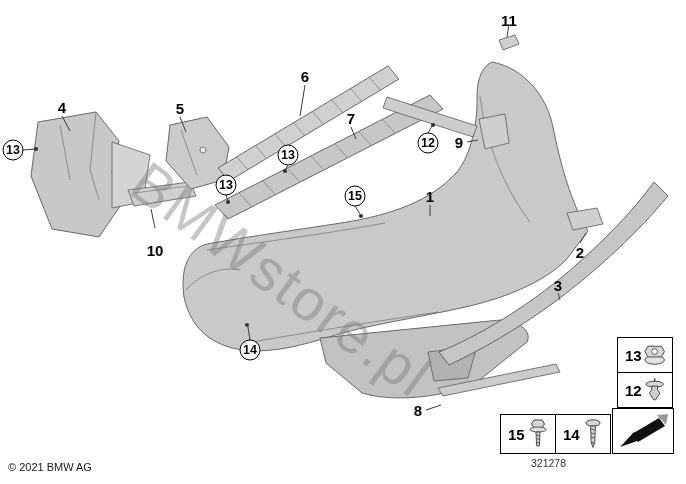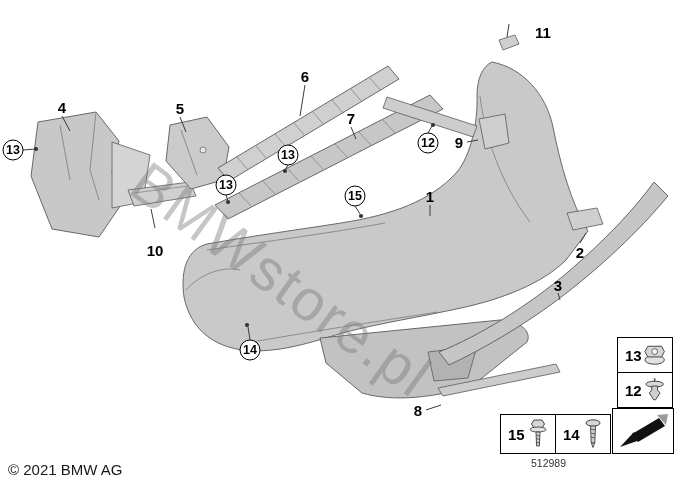--- a/index.html
+++ b/index.html
@@ -24,21 +24,21 @@
     background:#fff;font-size:12.5px;display:flex;align-items:center;justify-content:center;
     box-sizing:border-box;
   }
   .lbox{
     position:absolute;border:1px solid #000;background:#fff;box-sizing:border-box;
     display:flex;align-items:center;justify-content:space-between;
     padding:0 5px 0 7px;z-index:6;
   }
   .lnum{font-weight:bold;font-size:15px;color:#000;}
   .copyright{
-    position:absolute;left:8px;top:461px;font-size:15px;color:#1a1a1a;z-index:6;
+    position:absolute;left:8px;top:461px;font-size:11px;color:#1a1a1a;z-index:6;
   }
   .docnum{
     position:absolute;left:531px;top:457px;font-size:10.5px;color:#333;z-index:6;
   }
 </style>
 </head>
 <body>
 
 <div class="stage">
 
@@ -142,21 +142,21 @@
       <div class="callout" style="left: 430px; top: 196px;">1</div>
       <div class="callout" style="left: 580px; top: 252px;">2</div>
       <div class="callout" style="left: 558px; top: 285px;">3</div>
       <div class="callout" style="left: 62px; top: 107px;">4</div>
       <div class="callout" style="left: 180px; top: 108px;">5</div>
       <div class="callout" style="left: 305px; top: 76px;">6</div>
       <div class="callout" style="left: 351px; top: 118px;">7</div>
       <div class="callout" style="left: 418px; top: 410px;">8</div>
       <div class="callout" style="left: 459px; top: 142px;">9</div>
       <div class="callout" style="left: 155px; top: 250px;">10</div>
-      <div class="callout" style="left: 509px; top: 32px; margin-left: 34px;">11</div>
+      <div class="callout" style="left: 509px; top: 20px;">11</div>
       <div class="callout circled" style="left: 428px; top: 143px;">12</div>
       <div class="callout circled" style="left: 13px; top: 150px;">13</div>
       <div class="callout circled" style="left: 288px; top: 155px;">13</div>
       <div class="callout circled" style="left: 226px; top: 185px;">13</div>
       <div class="callout circled" style="left: 355px; top: 196px;">15</div>
       <div class="callout circled" style="left: 250px; top: 350px;">14</div>
     </div>
 
   <div class="lbox" style="left:617px;top:337px;width:56px;height:36px">
     <span class="lnum">13</span>
@@ -200,15 +200,15 @@
 
   <div class="lbox" style="left:612px;top:408px;width:62px;height:46px;justify-content:center;padding:0">
     <svg width="56" height="40" viewBox="0 0 56 40">
       <polygon points="42,4 53,3 51,14" fill="#9a9a9a"></polygon>
       <polygon points="17,23 44,7 50,15 23,31" fill="#111"></polygon>
       <polygon points="5,36 19,21 25,29" fill="#111"></polygon>
     </svg>
   </div>
 
   <div class="copyright">© 2021 BMW AG</div>
-  <div class="docnum">512989</div>
+  <div class="docnum">321278</div>
 
 </div>
 
 </body></html>

